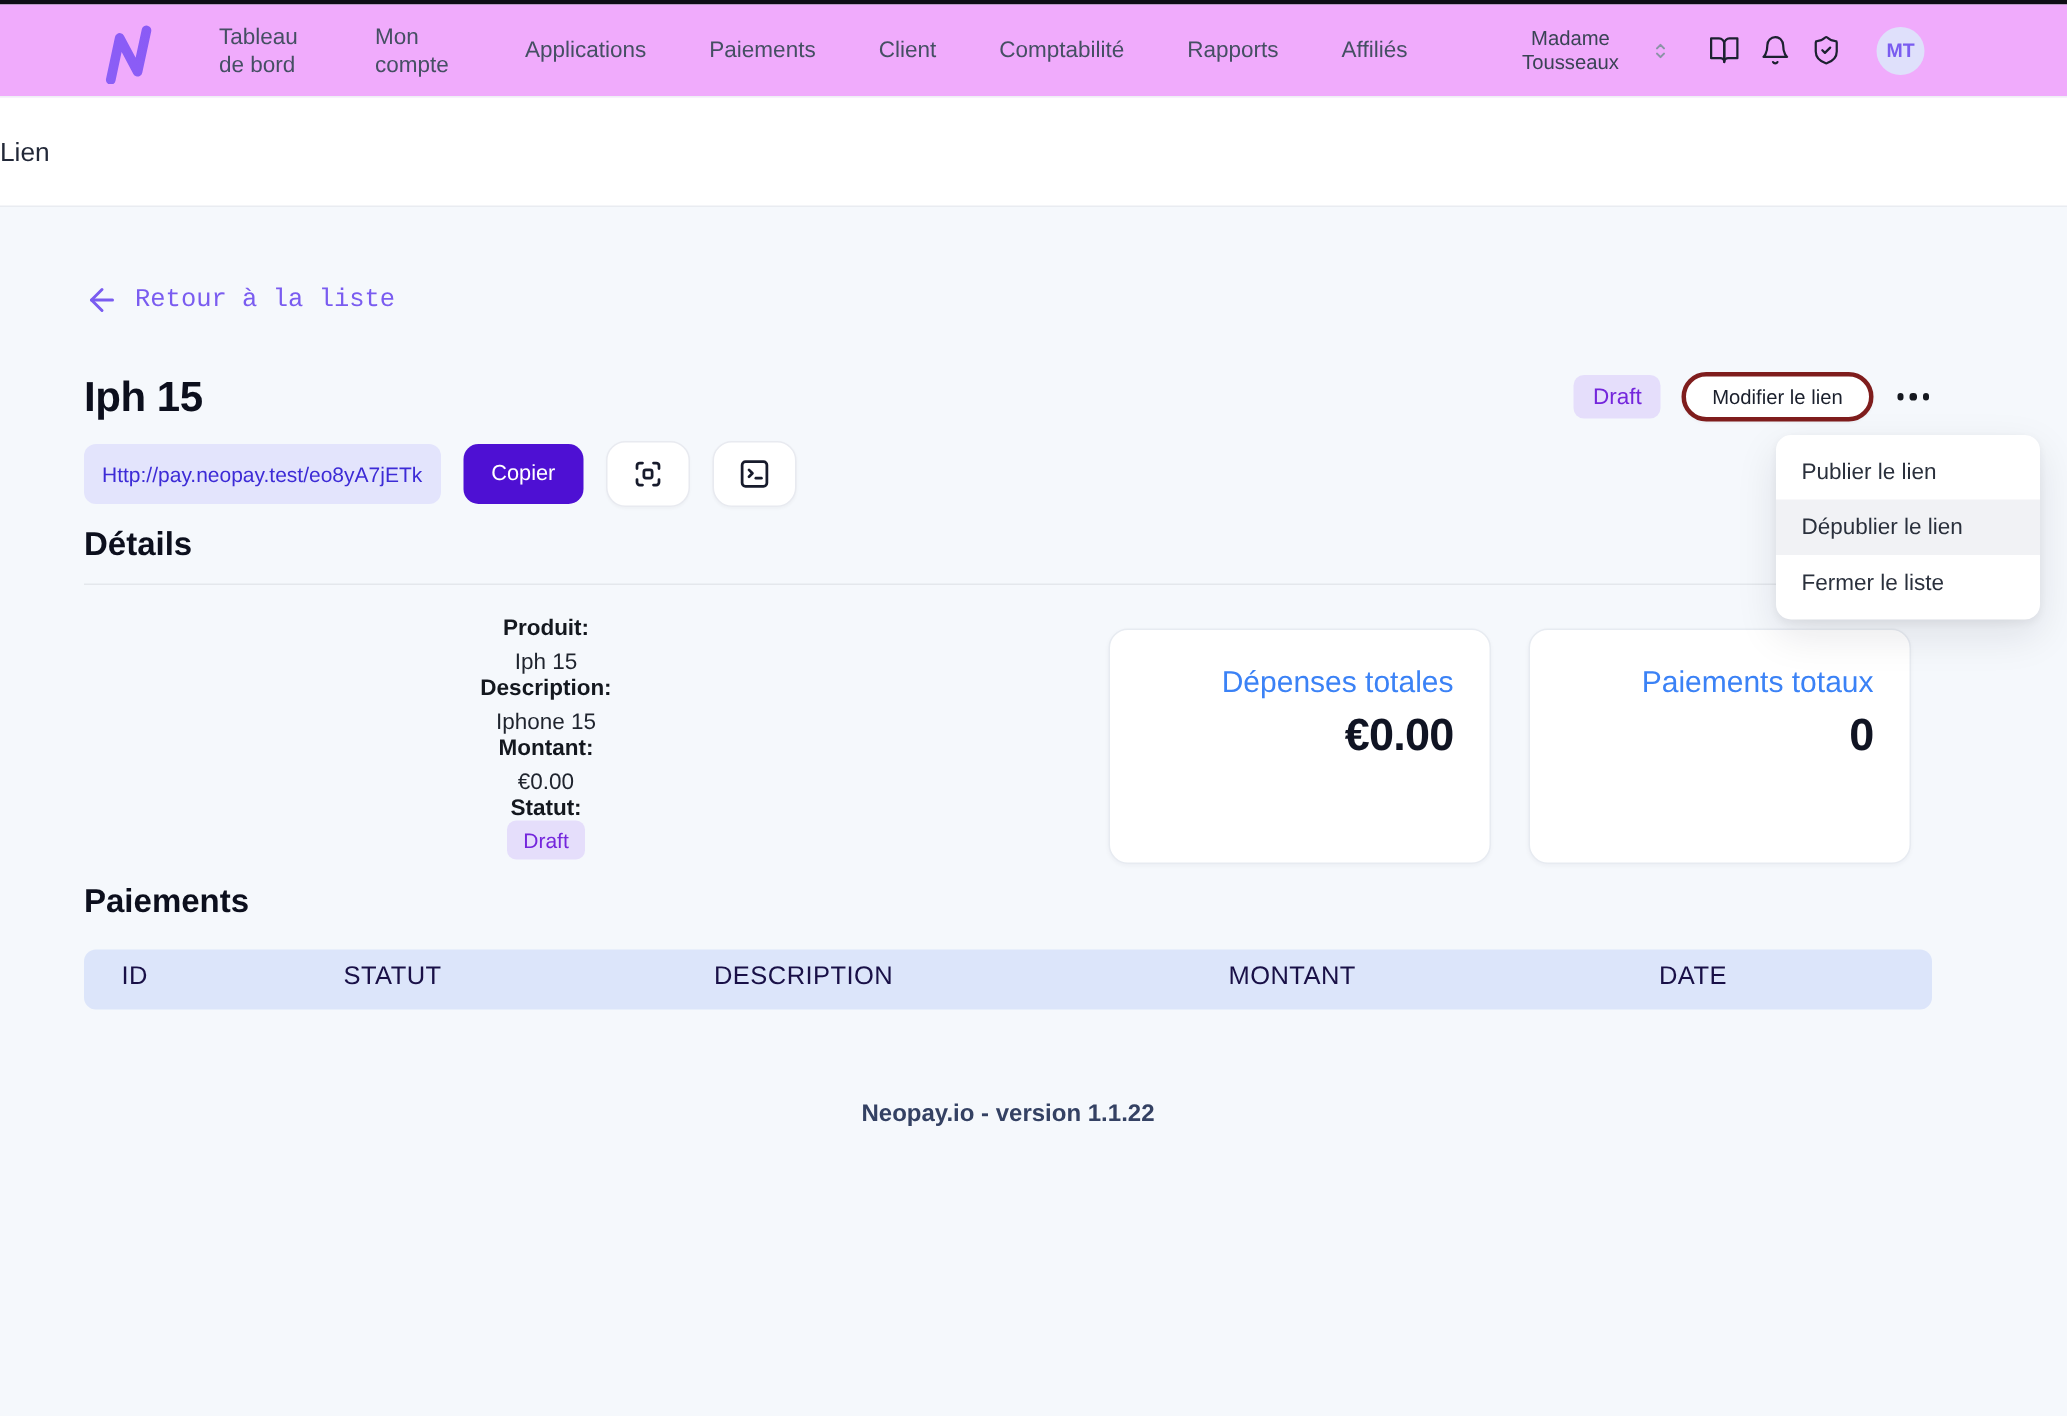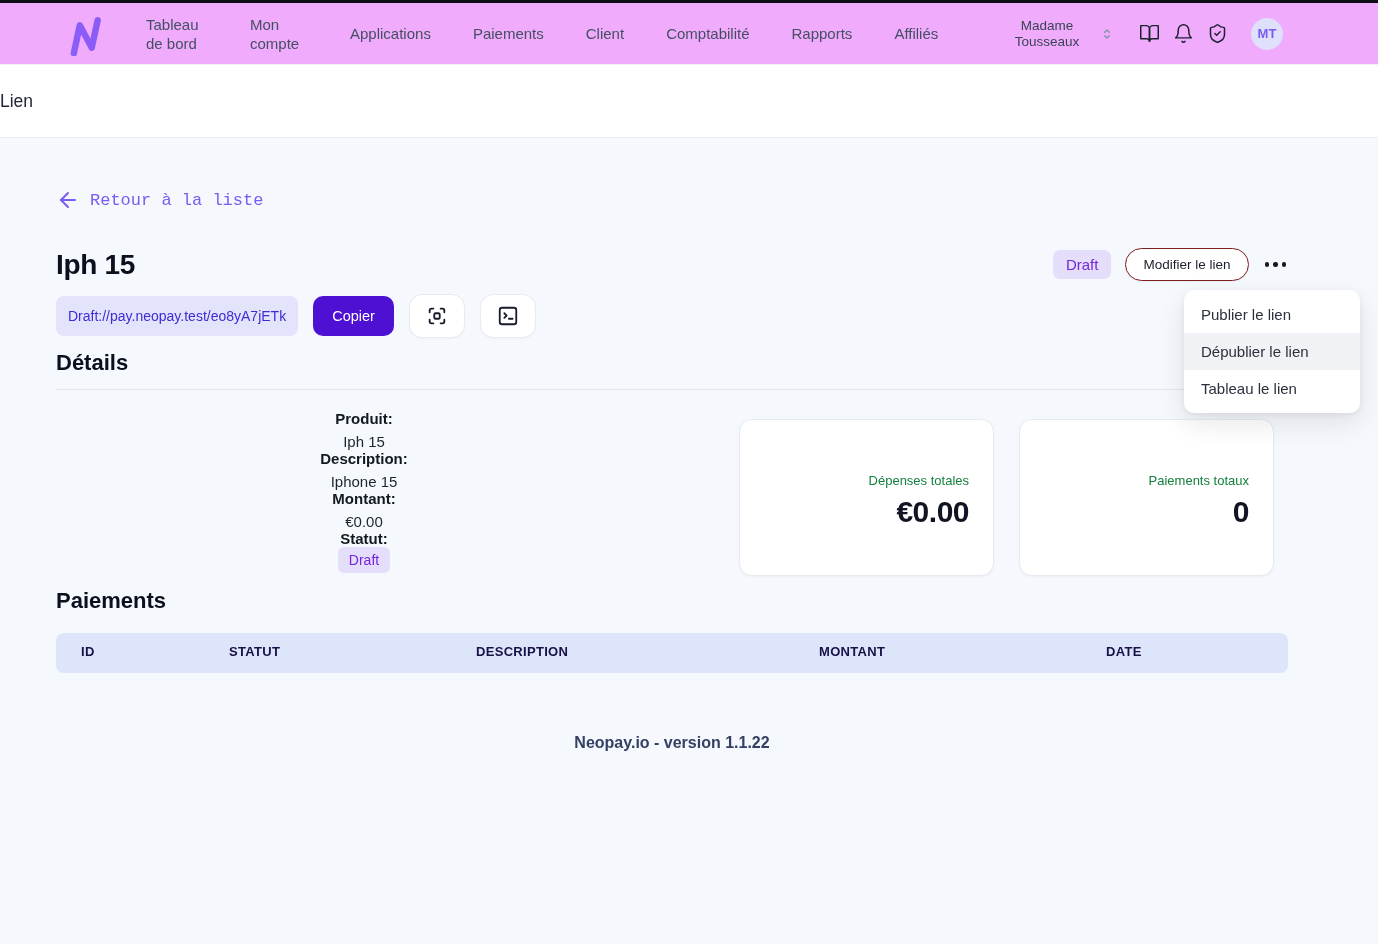--- a/index.html
+++ b/index.html
@@ -31,46 +31,46 @@
 
   
   .content{width:1232px;margin-left:56px;position:relative;}
   .back-row{display:flex;align-items:center;gap:10px;margin-top:50px;cursor:pointer;font-family:Liberation Mono, monospace;}
   .back-row span{font-size:17px;color:var(--accent);}
 
   .title-row{display:flex;align-items:center;justify-content:space-between;margin-top:36px;}
   .link-title{font-size:28px;font-weight:700;color:var(--text-dark);letter-spacing:-.3px;}
   .title-actions{display:flex;align-items:center;gap:14px;}
   .badge{background:var(--badge-bg);color:var(--badge-text);font-size:15px;font-weight:500;padding:6px 13px;border-radius:7px;}
-  .pill-btn{background:#fff;border:1px solid #7f1d1d;border-radius:17px;height:33px;padding:0 17px;font-size:13.5px;color:#1A1F2C;font-family:inherit;cursor:pointer;box-shadow:0 1px 2px rgba(16,24,40,.04);}
+  .pill-btn{background:#fff;border:3px solid #7f1d1d;border-radius:17px;height:33px;padding:0 17px;font-size:13.5px;color:#1A1F2C;font-family:inherit;cursor:pointer;box-shadow:0 1px 2px rgba(16,24,40,.04);}
   .dots-btn{background:none;border:none;display:flex;gap:4px;align-items:center;cursor:pointer;padding:6px 2px;}
   .dots-btn i{width:4.5px;height:4.5px;border-radius:50%;background:#15181F;display:block;}
 
   .url-row{display:flex;align-items:center;gap:15px;margin-top:13px;}
   .url-pill{background:var(--url-bg);color:var(--url-text);font-size:14px;font-weight:500;height:40px;display:flex;align-items:center;padding:0 12px;border-radius:8px;cursor:pointer;}
   .copy-btn{background:var(--brand-purple);color:#fff;border:none;border-radius:10px;height:40px;padding:0 19px;font-size:14.5px;font-family:inherit;cursor:pointer;}
   .icon-btn{width:56px;height:44px;background:#fff;border:1px solid #E8EAF0;border-radius:13px;display:flex;align-items:center;justify-content:center;cursor:pointer;box-shadow:0 1px 2px rgba(16,24,40,.03);}
 
   .section-heading{font-size:22px;font-weight:700;color:var(--text-dark);margin-top:12px;}
   .divider{border:none;border-top:1px solid #E4E7EC;margin-top:13px;}
 
   .details-flex{display:flex;align-items:flex-start;}
   .details-rows{width:616px;padding-top:20px;}
   .detail-row{height:40px;display:flex;align-items:center;justify-content:space-between;flex-direction:column;}
   .detail-label{font-size:15px;font-weight:700;color:#14181F;}
   .detail-value{font-size:15px;color:#1F242E;}
   .detail-badge{background:var(--badge-bg);color:var(--badge-text);font-size:14px;font-weight:500;padding:5px 11px;border-radius:6px;}
 
   .stats{display:flex;gap:25px;margin-left:67px;margin-top:29px;}
   .stat-card{width:255px;height:157px;background:#fff;border:1px solid #E7EBF1;border-radius:13px;padding:24px 24px;text-align:right;box-shadow:0 1px 3px rgba(16,24,40,.04);}
-  .stat-label{font-size:13px;color:#15803d;margin-top:29px;}
+  .stat-label{font-size:20px;color:#3b82f6;}
   .stat-value{font-size:30px;font-weight:800;color:#101423;margin-top:7px;letter-spacing:-.5px;}
 
   .table-header{position:relative;height:40px;background:var(--thead-bg);border-radius:8px;margin-top:19px;}
-  .th{position:absolute;top:0;height:36px;display:flex;align-items:center;font-size:13px;font-weight:700;letter-spacing:.3px;color:var(--thead-text);}
+  .th{position:absolute;top:0;height:36px;display:flex;align-items:center;font-size:17px;font-weight:400;letter-spacing:.3px;color:var(--thead-text);}
   .th-0{left:25px;} .th-1{left:173px;} .th-2{left:420px;} .th-3{left:763px;} .th-4{left:1050px;}
 
   .footer{margin-top:61px;text-align:center;}
   .footer span{font-size:16px;font-weight:700;color:var(--footer-text);}
 
   
   .dropdown{position:absolute;left:1184px;top:290px;width:176px;background:#fff;border-radius:10px;box-shadow:0 10px 28px rgba(16,24,40,.10),0 2px 6px rgba(16,24,40,.06);padding:6px 0;z-index:20;}
   .menu-item{height:37px;display:flex;align-items:center;padding:0 17px;font-size:15px;color:#2A303C;cursor:pointer;}
   .menu-item.hovered{background:#F1F2F5;}
 
@@ -156,21 +156,21 @@
         <button class="pill-btn">Modifier le lien</button>
         <button class="dots-btn">
             <i></i>
             <i></i>
             <i></i>
           </button>
       </div>
     </div>
 
     <div class="url-row">
-      <div class="url-pill">Draft://pay.neopay.test/eo8yA7jETk</div>
+      <div class="url-pill">Http://pay.neopay.test/eo8yA7jETk</div>
       <button class="copy-btn">Copier</button>
       <button class="icon-btn">
         <svg width="22" height="22" viewBox="0 0 24 24" fill="none" stroke="#171B2C" stroke-width="2" stroke-linecap="round" stroke-linejoin="round">
           <path d="M4 8V6a2 2 0 0 1 2-2h2"></path>
             <path d="M16 4h2a2 2 0 0 1 2 2v2"></path>
             <path d="M20 16v2a2 2 0 0 1-2 2h-2"></path>
             <path d="M8 20H6a2 2 0 0 1-2-2v-2"></path>
             <rect x="9" y="9" width="6" height="6" rx="1.5"></rect>
         </svg>
       </button>
@@ -229,15 +229,15 @@
     </div>
 
     <div class="footer">
       <span>Neopay.io - version 1.1.22</span>
     </div>
   </main>
 
   <div class="dropdown">
     <div class="menu-item">Publier le lien</div>
     <div class="menu-item hovered">Dépublier le lien</div>
-    <div class="menu-item">Tableau le lien</div>
+    <div class="menu-item">Fermer le liste</div>
   </div>
 </div>
 
 </body></html>

